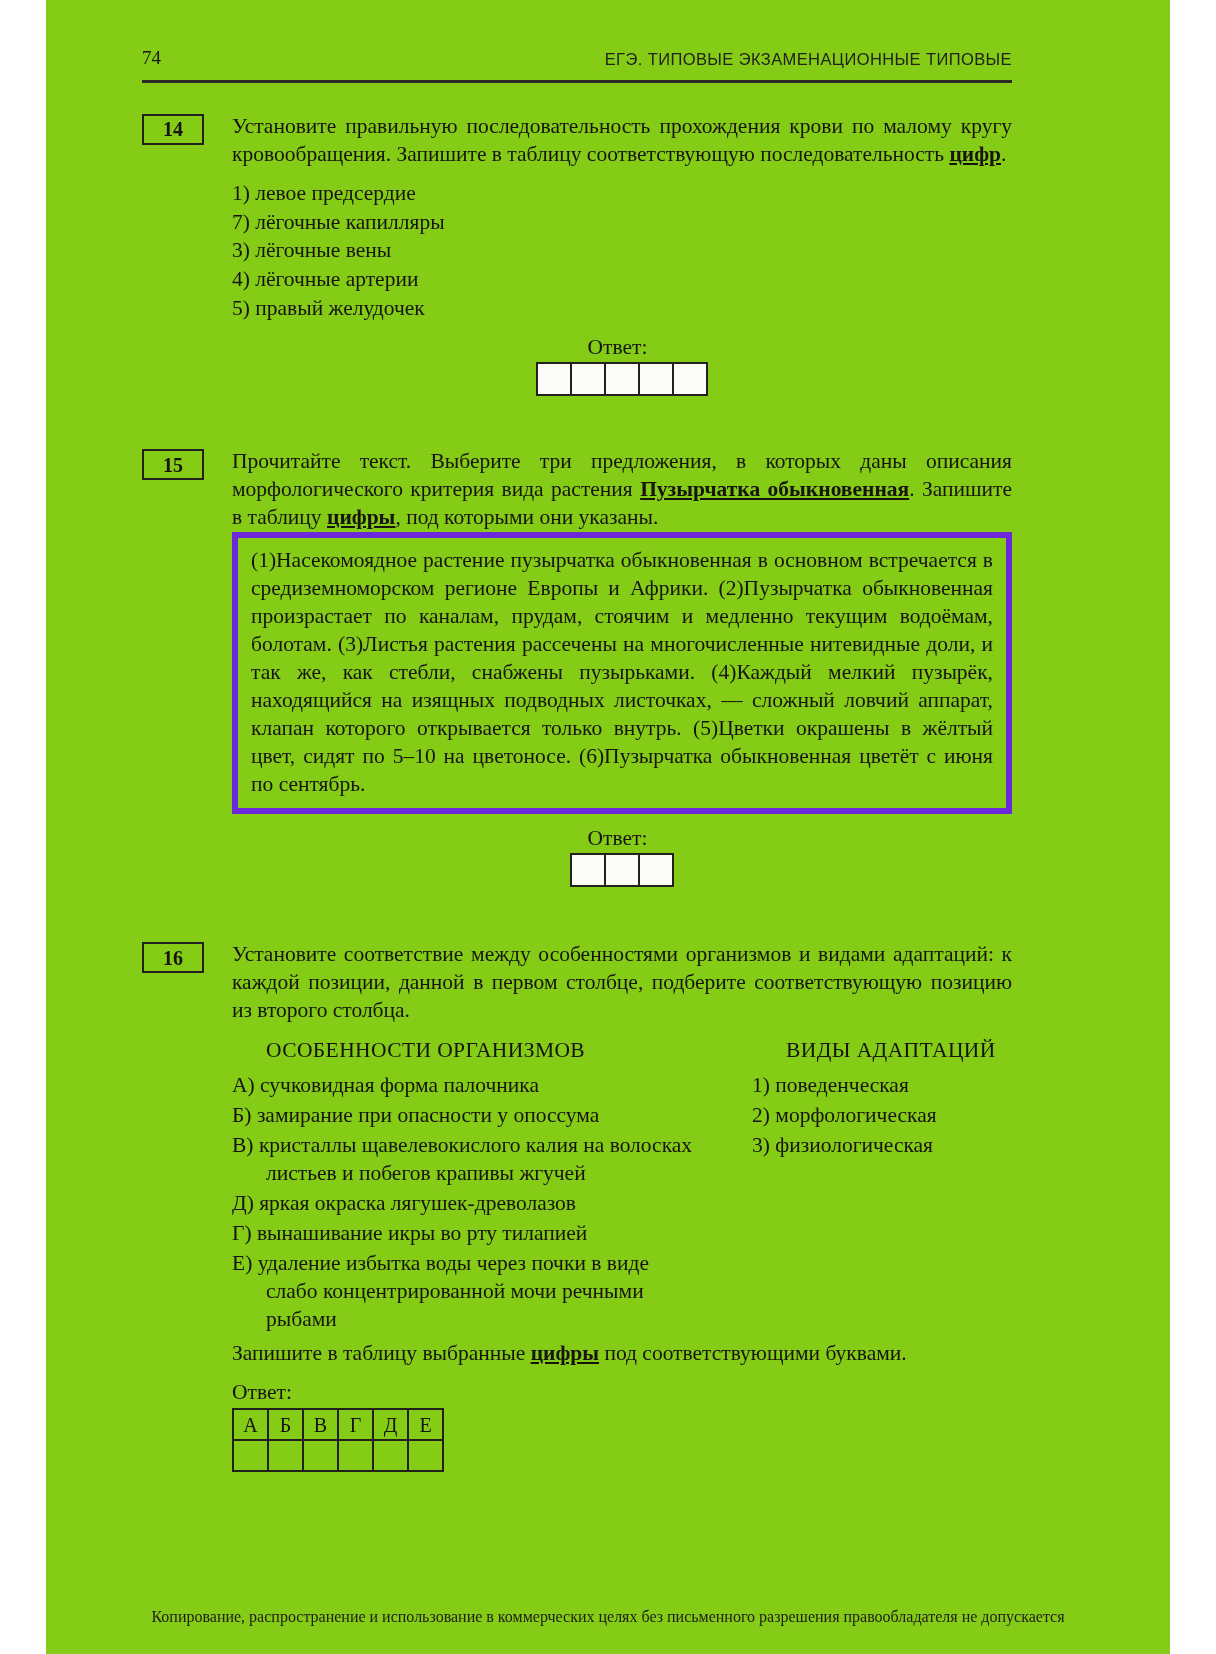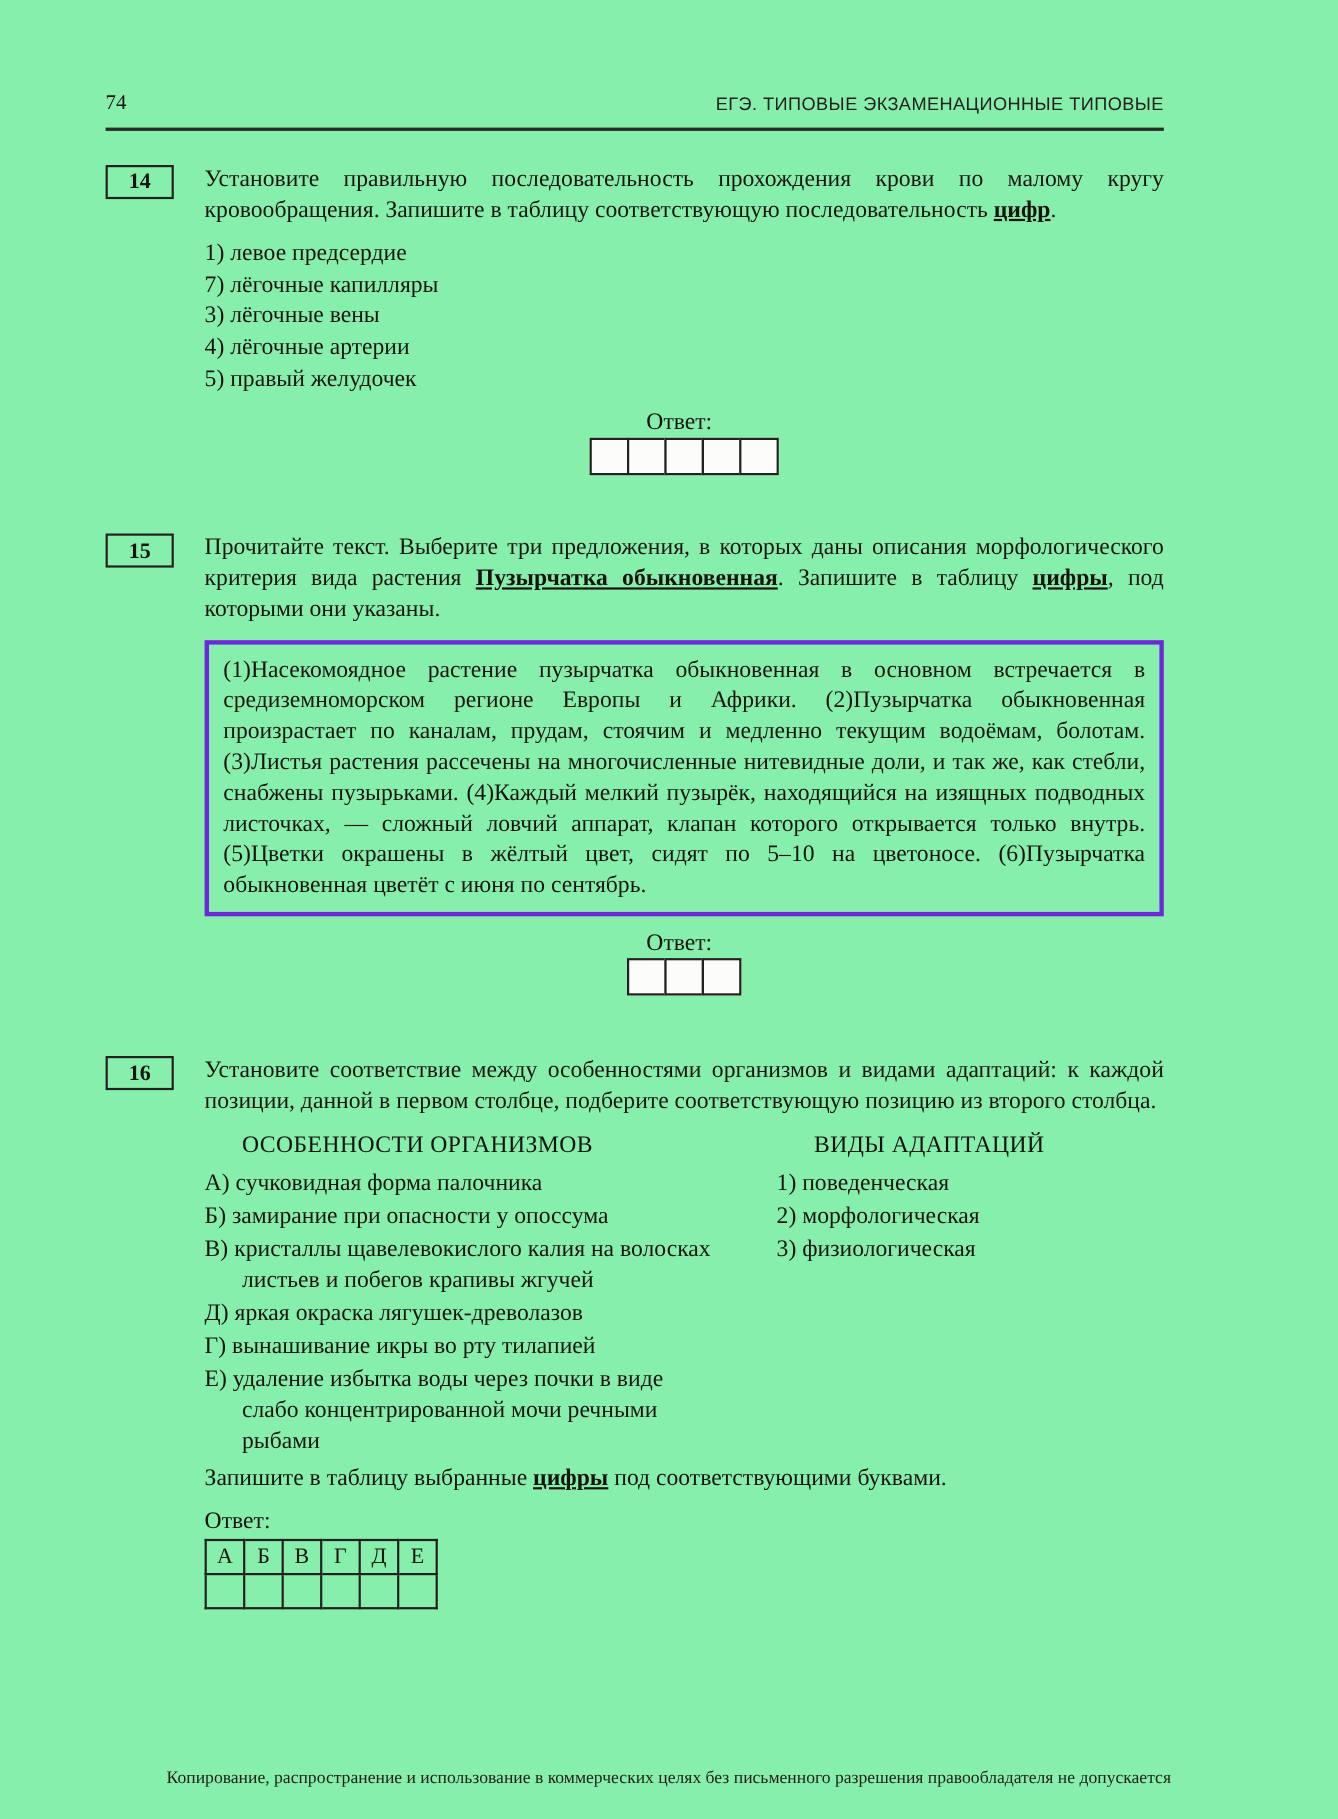--- a/index.html
+++ b/index.html
@@ -1,27 +1,27 @@
 <!DOCTYPE html>
 <html><head>
 <meta charset="utf-8">
 <style>
   * { box-sizing: border-box; margin: 0; padding: 0; }
   html,body { background: #ffffff; }
   .page {
     position: relative;
-    width: 1216px;
+    width: 1124px;
     height: 1654px;
     margin: 0 auto;
-    background: #86efac;
+    background: #84cc16;
     color: #17140f;
     font-family: "Liberation Serif", "DejaVu Serif", serif;
     font-size: 21.5px;
     line-height: 1.3;
-    padding: 82px 158px 0 96px;
+    padding: 46px 158px 0 96px;
     overflow: hidden;
   }
   
   .header {
     display: flex;
     justify-content: space-between;
     align-items: flex-end;
     border-bottom: 3px solid #2b2a27;
     padding-bottom: 9px;
   }
@@ -62,22 +62,21 @@
   .cell {
     width: 36px;
     height: 34px;
     border: 2px solid #23211d;
     margin-left: -2px;
     background: #fcfcfa;
   }
   .cell:first-child { margin-left: 0; }
   
   .passage {
-    border: 4px solid #6d28d9;
-    margin-top: 14px;
+    border: 6px solid #6d28d9;
     padding: 9px 13px 10px 13px;
     text-align: justify;
   }
   
   .match { display: flex; margin-top: 12px; }
   .match-left { flex: 0 0 520px; padding-right: 52px; }
   .match-right { flex: 1 1 auto; }
   .col-header { padding-left: 34px; letter-spacing: 0.4px; margin-bottom: 7px; }
   .hang { padding-left: 34px; text-indent: -34px; margin-bottom: 2px; }
   .note { margin-top: 4px; }

